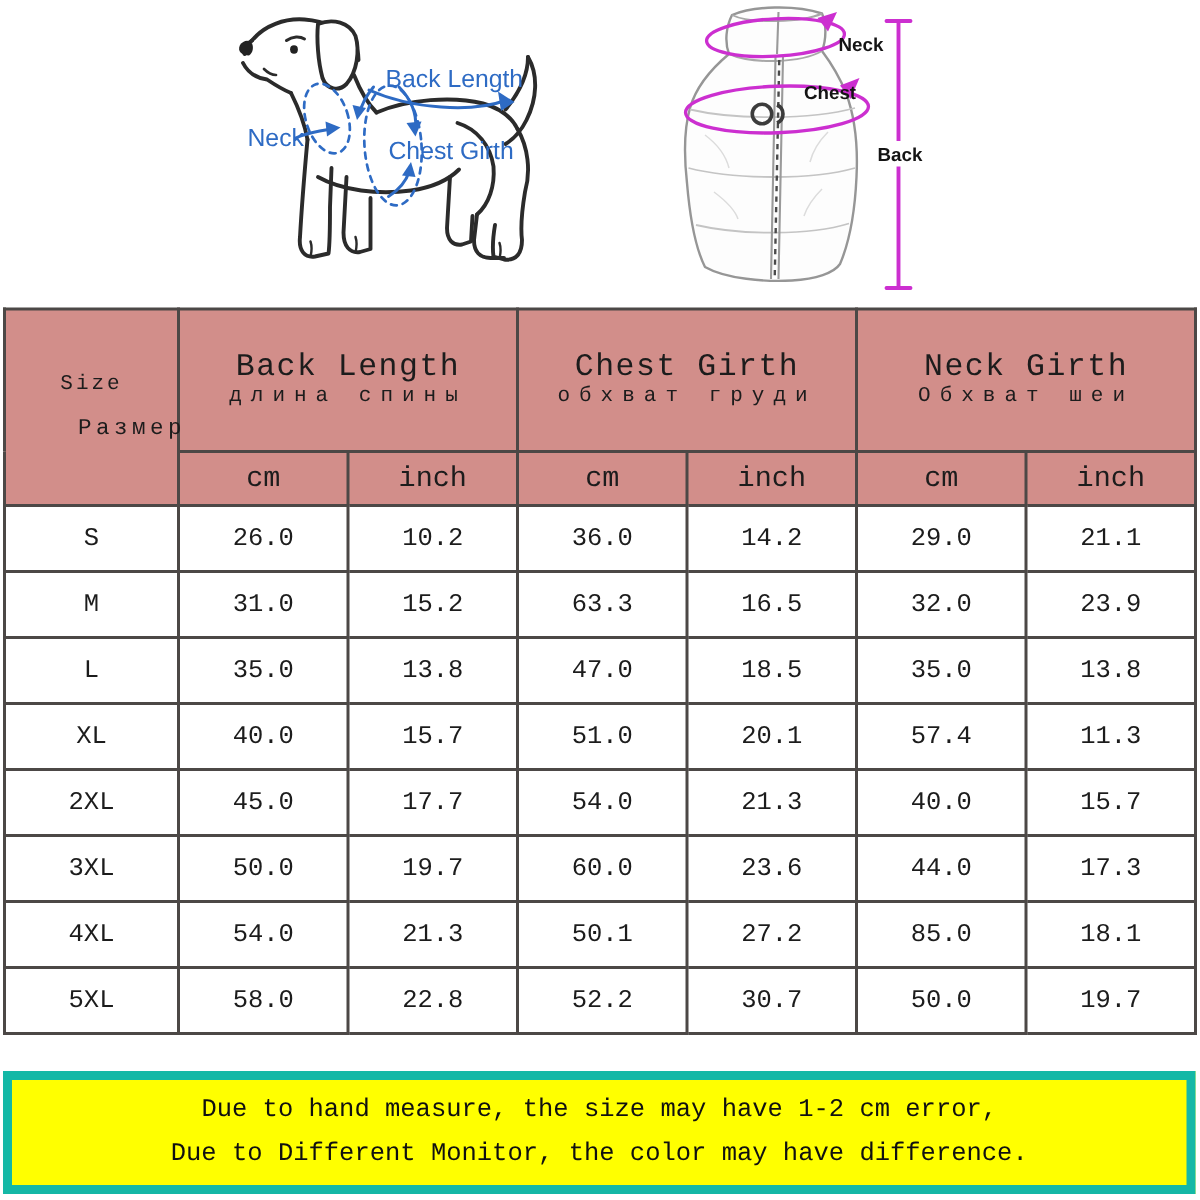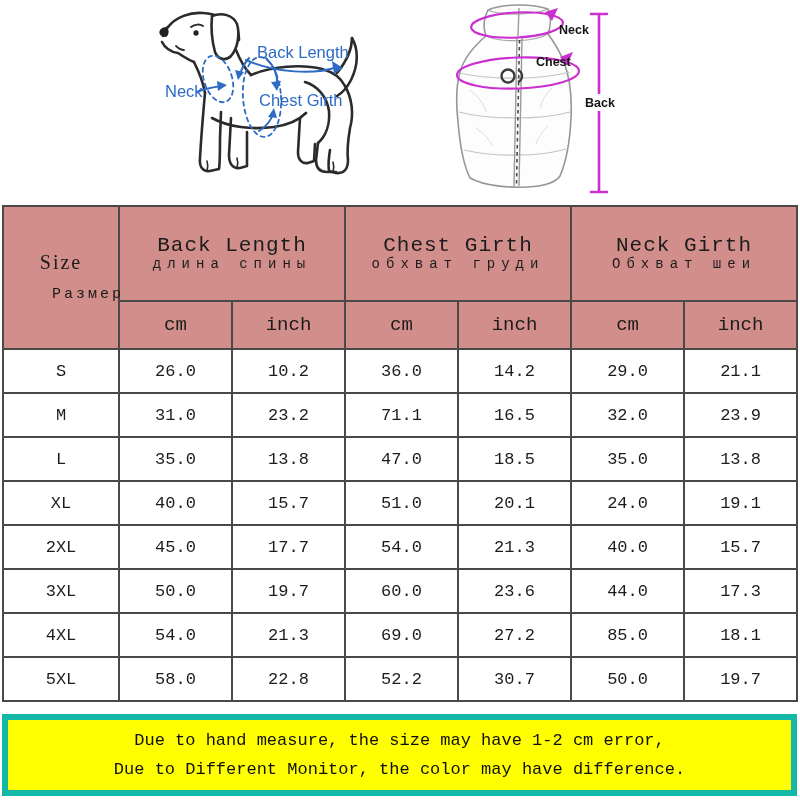--- a/index.html
+++ b/index.html
@@ -9,25 +9,25 @@
   #dog-illustration{left:0;}
   #vest-illustration{left:440px;}
 
   
   table.size-table{position:absolute;left:2px;top:205px;width:795px;
         border-collapse:collapse;table-layout:fixed;
         border:2px solid #3a3736;}
   .size-table th,.size-table td{border:2px solid #4c4846;text-align:center;vertical-align:middle;padding:0;}
   .size-table thead th{background:#d28e8a;font-weight:normal;}
   tr.hdr-main{height:95px;}
-  tr.hdr-units{height:48px;}
+  tr.hdr-units{height:36px;}
   tbody tr{height:44px;background:#ffffff;}
   .en{font-size:21px;letter-spacing:1px;line-height:1.1;}
   .ru{font-size:14px;letter-spacing:6px;margin-top:0;line-height:1.1;}
-  .size-en{font-size:20px;letter-spacing:2px;line-height:1.1;font-family:Liberation Serif, serif;}
+  .size-en{font-size:14px;letter-spacing:2px;line-height:1.1;}
   .size-ru{font-size:15px;letter-spacing:3px;margin-top:14px;line-height:1.1;padding-left:48px;}
   .unit{font-size:19px;}
   td.sz,td.val{font-size:17px;}
 
   
   .notes{position:absolute;left:2px;top:714px;width:795px;height:82px;box-sizing:border-box;
          background:#ffff00;border:6px solid #14b8a6;
          display:flex;flex-direction:column;justify-content:space-evenly;align-items:center;
          font-size:17px;color:#101010;}
   .notes .note-line{white-space:nowrap;}
@@ -187,43 +187,43 @@
         <td class="val">26.0</td>
         <td class="val">10.2</td>
         <td class="val">36.0</td>
         <td class="val">14.2</td>
         <td class="val">29.0</td>
         <td class="val">21.1</td>
       </tr>
       <tr>
         <td class="sz">M</td>
         <td class="val">31.0</td>
-        <td class="val">23.2</td>
-        <td class="val">71.1</td>
+        <td class="val">15.2</td>
+        <td class="val">63.3</td>
         <td class="val">16.5</td>
         <td class="val">32.0</td>
         <td class="val">23.9</td>
       </tr>
       <tr>
         <td class="sz">L</td>
         <td class="val">35.0</td>
         <td class="val">13.8</td>
         <td class="val">47.0</td>
         <td class="val">18.5</td>
         <td class="val">35.0</td>
         <td class="val">13.8</td>
       </tr>
       <tr>
         <td class="sz">XL</td>
         <td class="val">40.0</td>
         <td class="val">15.7</td>
         <td class="val">51.0</td>
         <td class="val">20.1</td>
-        <td class="val">24.0</td>
-        <td class="val">19.1</td>
+        <td class="val">57.4</td>
+        <td class="val">11.3</td>
       </tr>
       <tr>
         <td class="sz">2XL</td>
         <td class="val">45.0</td>
         <td class="val">17.7</td>
         <td class="val">54.0</td>
         <td class="val">21.3</td>
         <td class="val">40.0</td>
         <td class="val">15.7</td>
       </tr>
@@ -233,21 +233,21 @@
         <td class="val">19.7</td>
         <td class="val">60.0</td>
         <td class="val">23.6</td>
         <td class="val">44.0</td>
         <td class="val">17.3</td>
       </tr>
       <tr>
         <td class="sz">4XL</td>
         <td class="val">54.0</td>
         <td class="val">21.3</td>
-        <td class="val">69.0</td>
+        <td class="val">50.1</td>
         <td class="val">27.2</td>
         <td class="val">85.0</td>
         <td class="val">18.1</td>
       </tr>
       <tr>
         <td class="sz">5XL</td>
         <td class="val">58.0</td>
         <td class="val">22.8</td>
         <td class="val">52.2</td>
         <td class="val">30.7</td>

